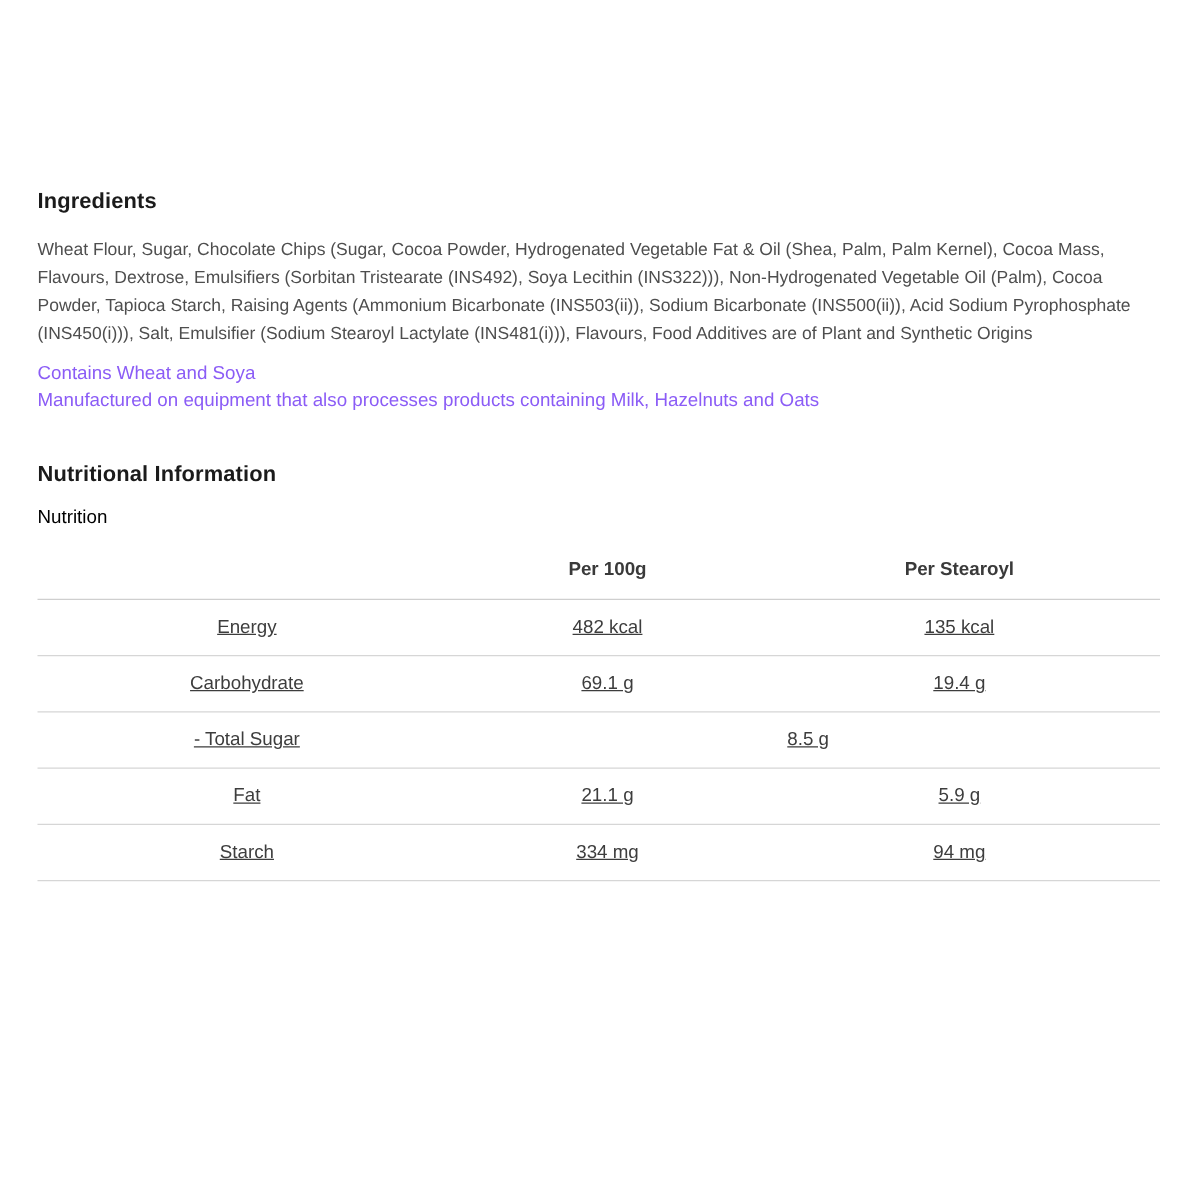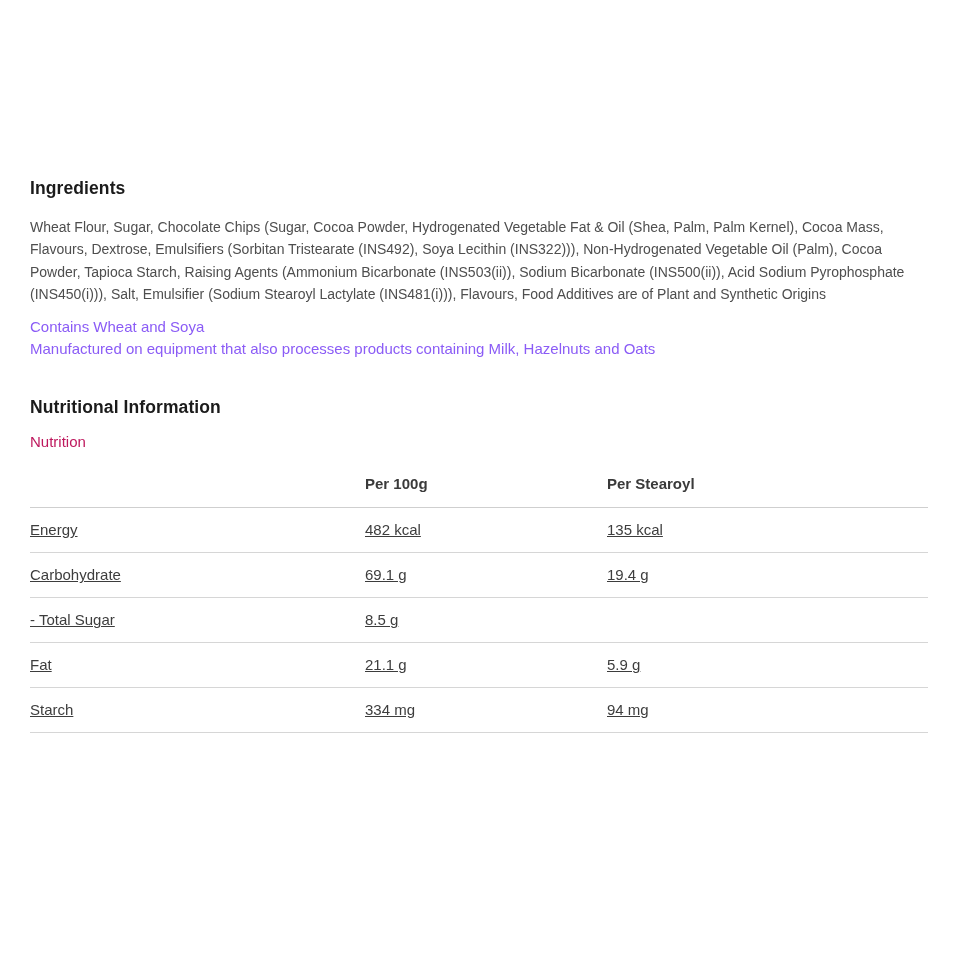--- a/index.html
+++ b/index.html
@@ -13,21 +13,20 @@
     width: 960px;
     height: 960px;
     background: #ffffff;
     overflow: hidden;
   }
   .content {
     position: absolute;
     top: 150px;
     left: 30px;
     width: 898px;
-    margin-top: 28px;
   }
   .section-heading {
     font-size: 17.5px;
     font-weight: 700;
     color: #1b1b1b;
     letter-spacing: 0.1px;
     margin: 0;
     line-height: 21px;
   }
   .ingredients-body {
@@ -41,26 +40,27 @@
     font-size: 15px;
     line-height: 22.3px;
     color: #8b5cf6;
   }
   .nutrition-heading {
     margin-top: 36px;
   }
   .nutrition-sub {
     margin-top: 15px;
     font-size: 15px;
-    color: #be185d;
+    color: #000000;
     line-height: 18px;
   }
   .nutrition-table {
     margin-top: 8px;
     width: 100%;
+    text-align: center;
   }
   .nt-header {
     display: flex;
     align-items: flex-end;
     padding: 16px 0 15px 0;
     border-bottom: 1px solid #cfcfcf;
     font-size: 15px;
     font-weight: 700;
     color: #3a3a3a;
   }

